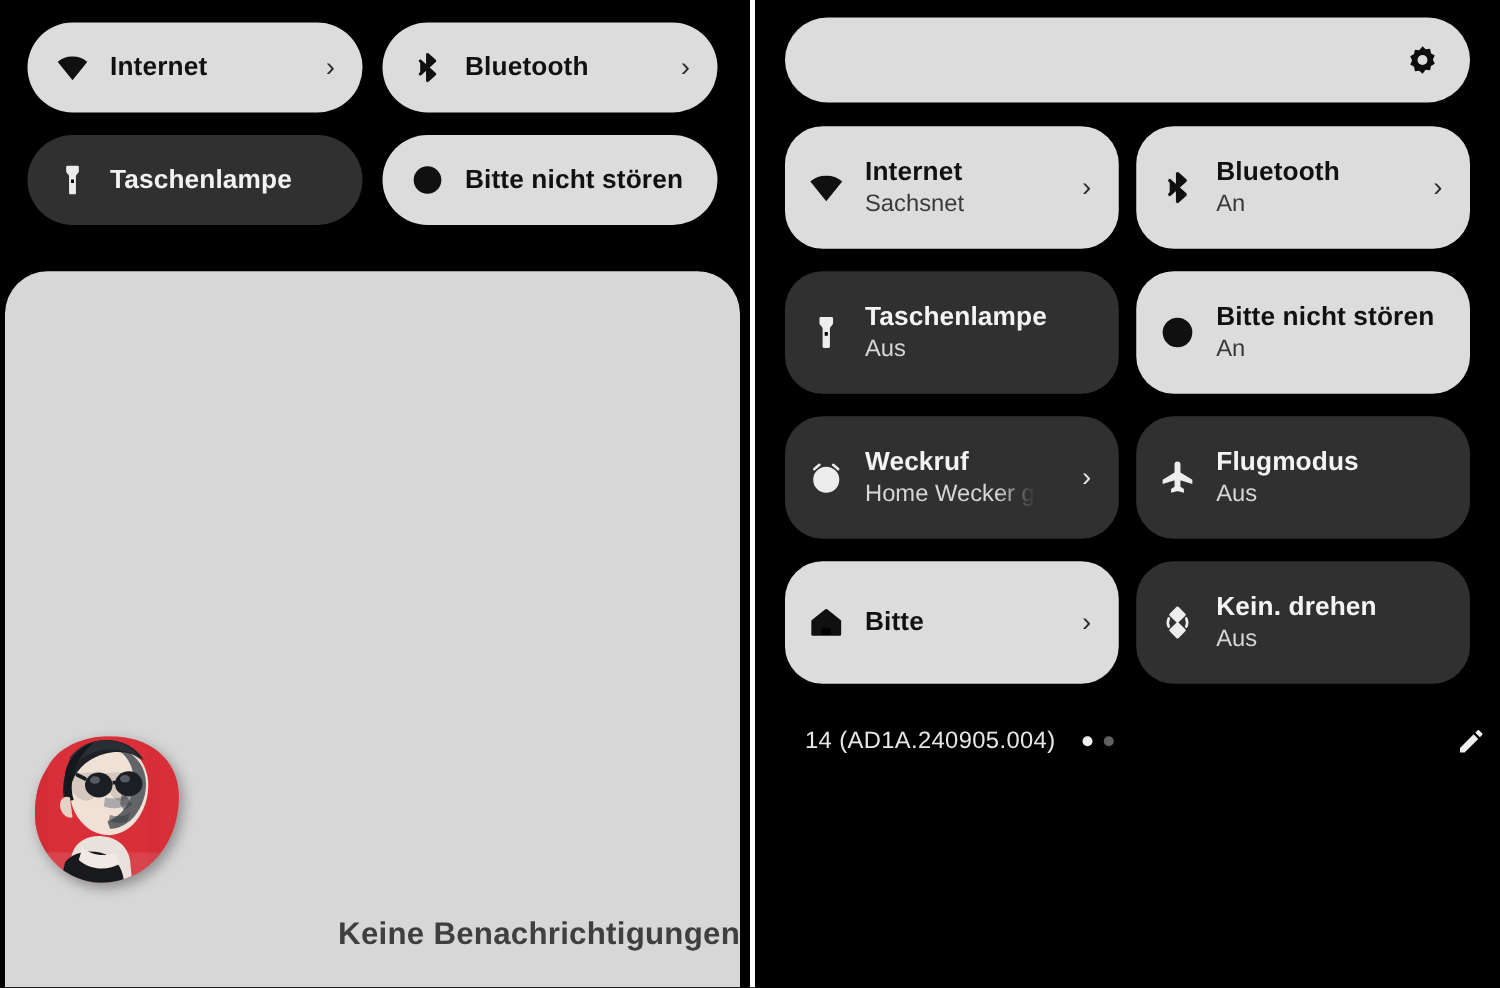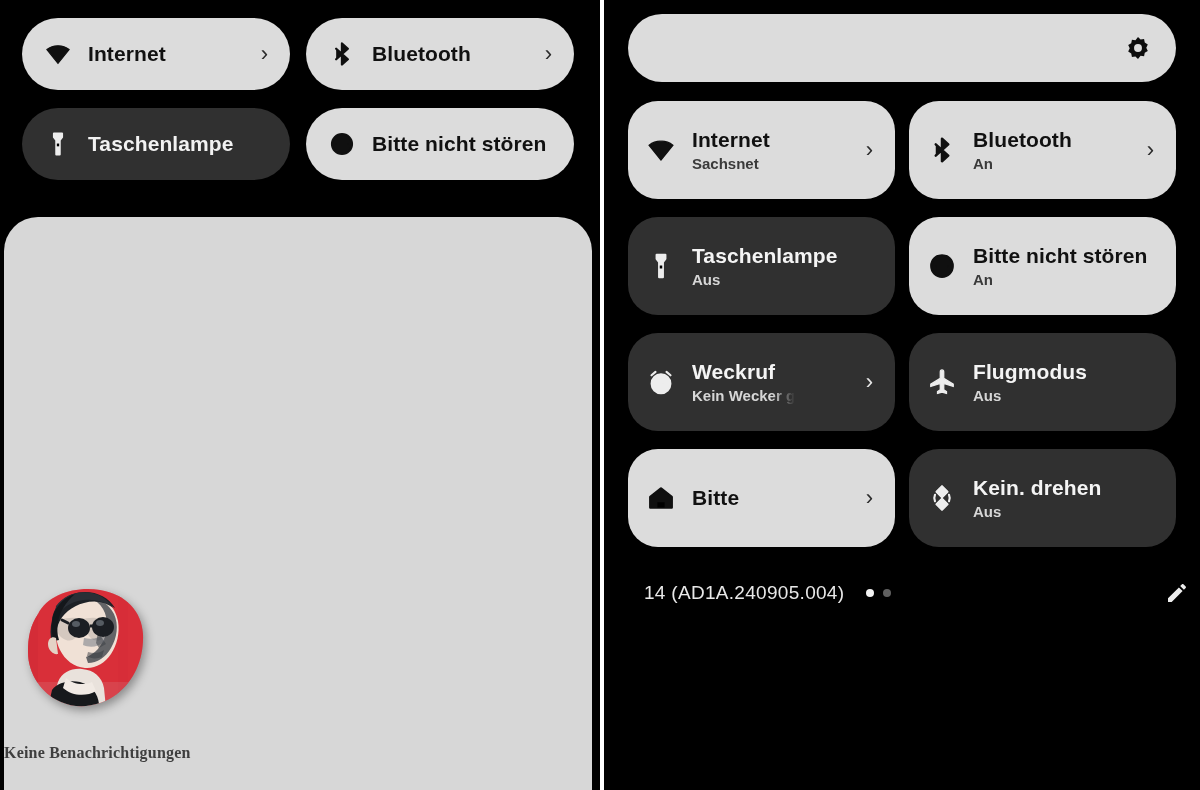--- a/index.html
+++ b/index.html
@@ -108,26 +108,25 @@
     border-top-left-radius: 34px;
     border-top-right-radius: 34px;
     overflow: hidden;
   }
 
   .empty-text {
     position: absolute;
     left: 0;
     right: 0;
     bottom: 28px;
-    text-align: left;
-    font-size: 16px;
+    text-align: right;
+    font-size: 25px;
     font-weight: 700;
     color: #3f3f3f;
     letter-spacing: 0.2px;
-    font-family: Liberation Serif, serif;
   }
 
   
   .avatar {
     position: absolute;
     left: 18px;
     bottom: 82px;
     width: 124px;
     height: 122px;
     filter: drop-shadow(3px 4px 5px rgba(0,0,0,0.35));
@@ -205,22 +204,22 @@
     justify-content: center;
     gap: 3px;
   }
   .tile .t-title {
     font-size: 21px;
     font-weight: 700;
     letter-spacing: 0.1px;
     white-space: nowrap;
   }
   .tile .t-sub {
-    font-size: 15px;
-    font-weight: 700;
+    font-size: 19px;
+    font-weight: 400;
     white-space: nowrap;
   }
   .tile.on  .t-title { color: #111111; }
   .tile.on  .t-sub   { color: #3a3a3a; }
   .tile.off .t-title { color: #F4F4F4; }
   .tile.off .t-sub   { color: #D6D6D6; }
 
   .tile .t-sub.clipped {
     max-width: 150px;
     overflow: hidden;
@@ -461,21 +460,21 @@
         <span class="ic">
           <svg viewBox="0 0 24 24" fill="none" stroke-width="1.7" stroke-linecap="round">
             <circle cx="12" cy="13.4" r="7.5"></circle>
             <path d="M12 9.6v4l2.6 1.6"></path>
             <path d="M4.4 6.6 7.6 3.9"></path>
             <path d="M19.6 6.6 16.4 3.9"></path>
           </svg>
         </span>
         <span class="txt">
           <span class="t-title">Weckruf</span>
-          <span class="t-sub clipped">Kein Wecker g</span>
+          <span class="t-sub clipped">Home Wecker g</span>
         </span>
         <span class="chev">›</span>
       </div>
 
       <div class="tile off">
         <span class="ic">
           <svg viewBox="0 0 24 24">
               <path d="M21 15.5v-1.8l-7.6-4.6V3.9c0-.9-.6-1.6-1.4-1.6s-1.4.7-1.4 1.6v5.2L3 13.7v1.8l7.6-2.3v5L8.4 19.7v1.4L12 20.2l3.6.9v-1.4l-2.2-1.5v-5z"></path>
             </svg>
         </span>

